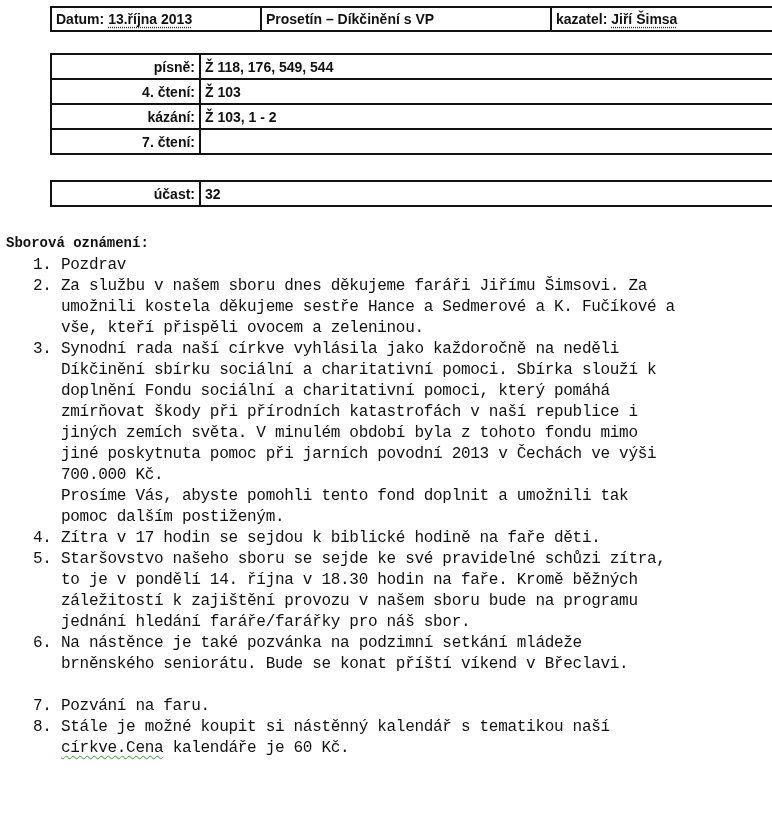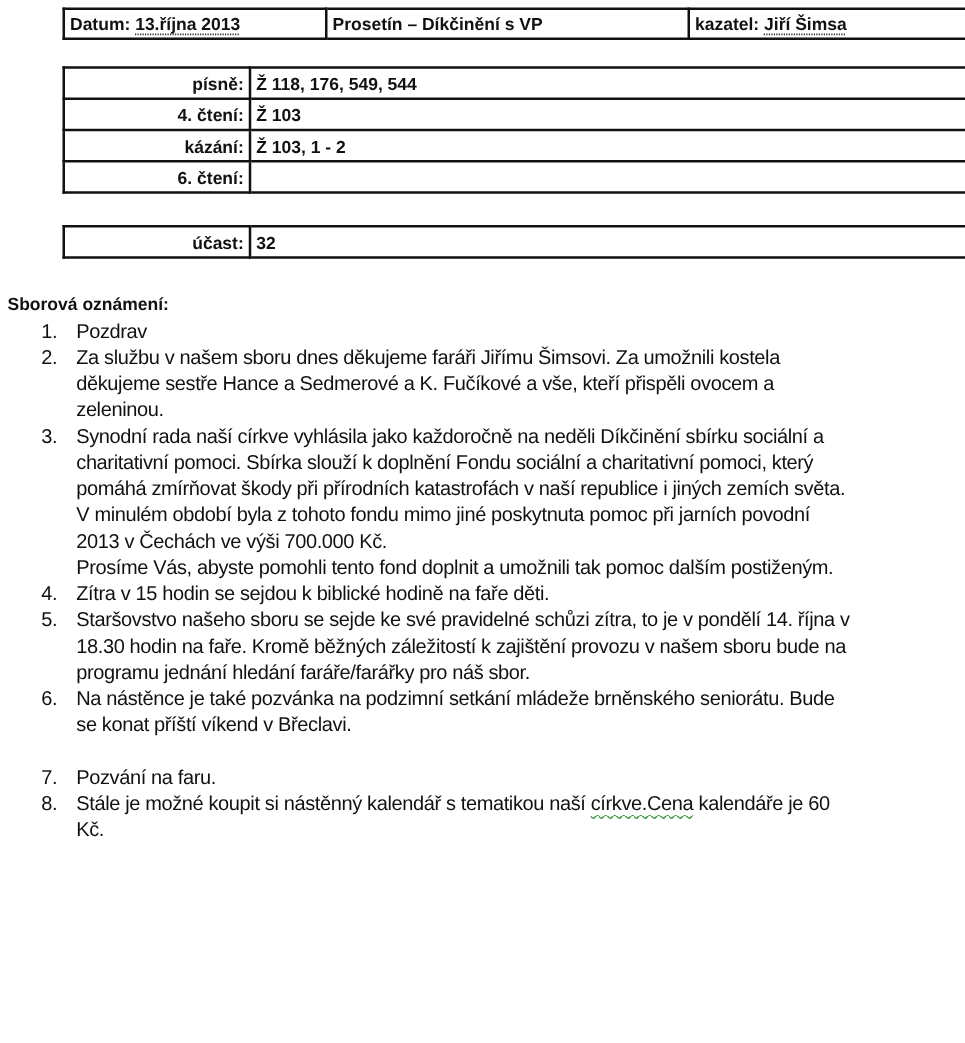--- a/index.html
+++ b/index.html
@@ -46,20 +46,21 @@
     .squiggle {
       text-decoration: underline wavy #3a9a3a;
       text-decoration-thickness: 1px;
       text-underline-offset: 3px;
     }
     #announcements {
       position: absolute;
       left: 6px;
       top: 234px;
       width: 760px;
+      font-family: Liberation Mono, monospace;
     }
     #announcements-heading {
       font-size: 14px;
       font-weight: bold;
       margin: 0 0 3px 0;
       line-height: 18px;
     }
     ol.ann {
       margin: 0;
       padding: 0;
@@ -117,21 +118,21 @@
   </tr>
   <tr>
     <td class="label">4. čtení:</td>
     <td>Ž 103</td>
   </tr>
   <tr>
     <td class="label">kázání:</td>
     <td>Ž 103, 1 - 2</td>
   </tr>
   <tr>
-    <td class="label">6. čtení:</td>
+    <td class="label">7. čtení:</td>
     <td></td>
   </tr>
 </tbody>
   </table>
 
 <table class="grid" id="attendance-table">
   <colgroup>
     <col style="width:149px">
     <col style="width:603px">
   </colgroup>
@@ -154,21 +155,21 @@
       <span class="num">2.</span>
       <span class="para">Za službu v našem sboru dnes děkujeme faráři Jiřímu Šimsovi.  Za umožnili kostela děkujeme sestře Hance a Sedmerové a K. Fučíkové a vše, kteří přispěli ovocem a zeleninou.</span>
     </li>
     <li>
       <span class="num">3.</span>
       <span class="para">Synodní rada naší církve vyhlásila jako každoročně na neděli Díkčinění sbírku sociální a charitativní pomoci. Sbírka slouží k doplnění Fondu sociální a charitativní pomoci, který pomáhá zmírňovat škody při přírodních katastrofách v naší republice i jiných zemích světa. V minulém období byla z tohoto fondu mimo jiné poskytnuta pomoc při jarních povodní 2013 v Čechách ve výši 700.000 Kč.</span>
       <span class="para">Prosíme Vás, abyste pomohli tento fond doplnit a umožnili tak pomoc dalším postiženým.</span>
     </li>
     <li>
       <span class="num">4.</span>
-      <span class="para">Zítra v 15 hodin se sejdou k biblické hodině na faře děti.</span>
+      <span class="para">Zítra v 17 hodin se sejdou k biblické hodině na faře děti.</span>
     </li>
     <li>
       <span class="num">5.</span>
       <span class="para">Staršovstvo našeho sboru se sejde ke své pravidelné schůzi zítra, to je v pondělí 14. října v 18.30 hodin na faře. Kromě běžných záležitostí k zajištění provozu v našem sboru bude na programu jednání hledání faráře/farářky pro náš sbor.</span>
     </li>
     <li>
       <span class="num">6.</span>
       <span class="para">Na nástěnce je také pozvánka na podzimní setkání mládeže brněnského seniorátu. Bude se konat příští víkend v Břeclavi.</span>
       <span class="spacer" style="display:block"></span>
     </li>

